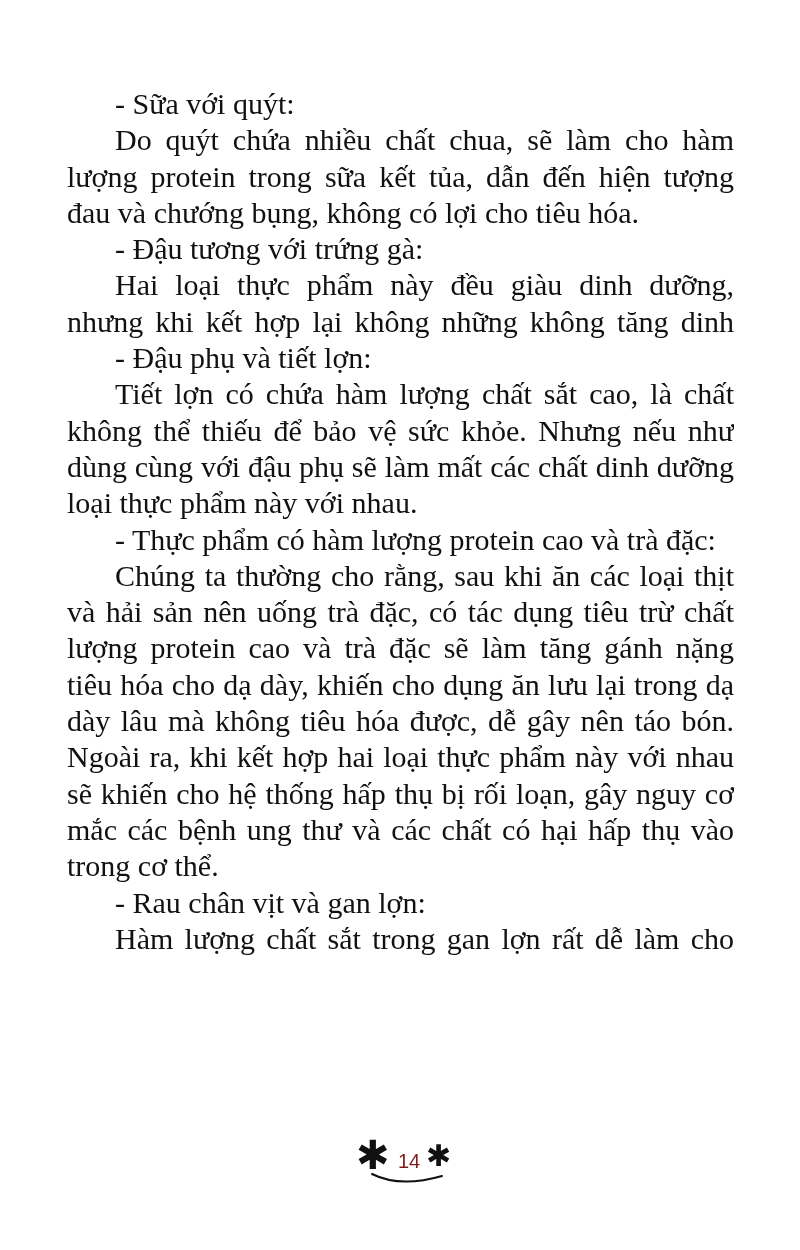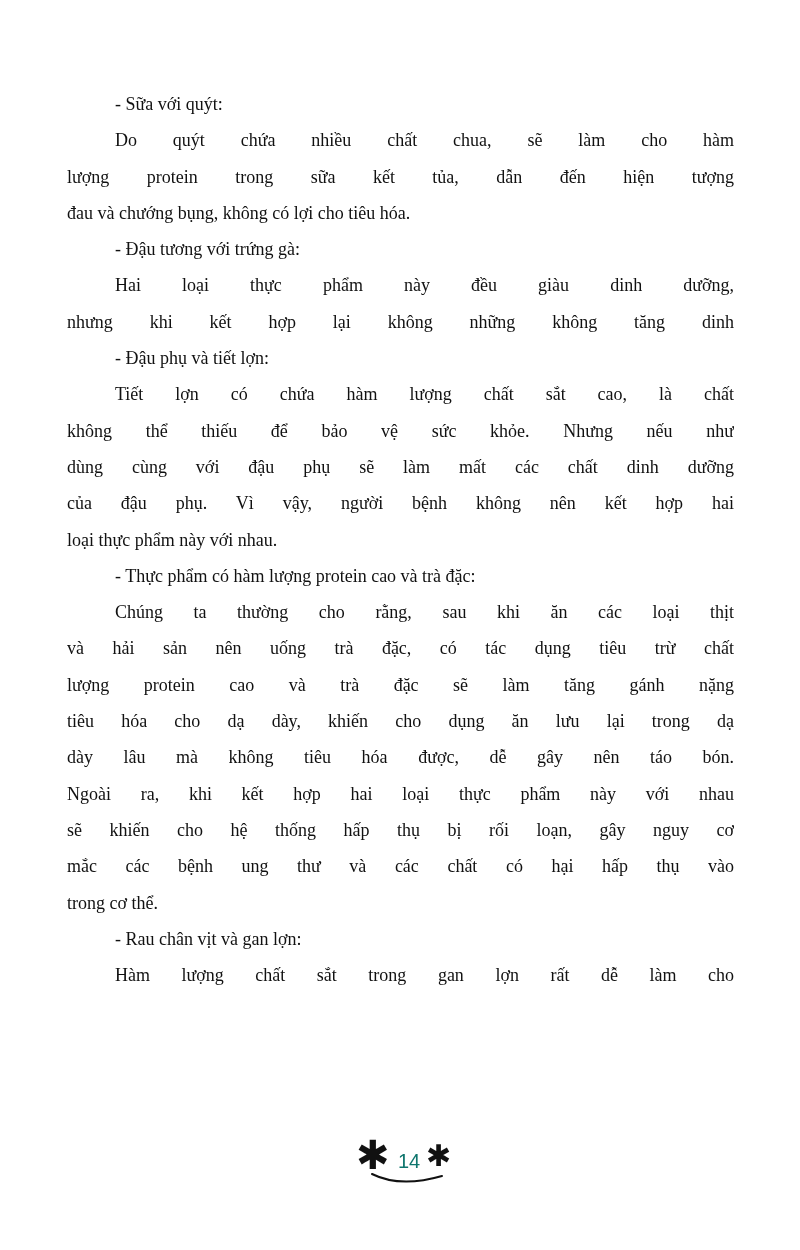--- a/index.html
+++ b/index.html
@@ -13,21 +13,21 @@
       position: relative;
       overflow: hidden;
       color: #111111;
     }
     .page {
       position: absolute;
       left: 67px;
       top: 86px;
       width: 667px;
       font-family: "Liberation Serif", "DejaVu Serif", serif;
-      font-size: 18px;
+      font-size: 30px;
       line-height: 36.3px;
     }
     .line {
       display: block;
       white-space: nowrap;
       height: 36.3px;
     }
     .just {
       text-align: justify;
       text-align-last: justify;
@@ -59,21 +59,21 @@
       left: 78px;
       top: -2px;
       font-size: 30px;
     }
     .page-number {
       position: absolute;
       left: 50px;
       top: 10px;
       font-family: "Liberation Sans", sans-serif;
       font-size: 20px;
-      color: #0f766e;
+      color: #7f1d1d;
     }
     .swoosh {
       position: absolute;
       left: 22px;
       top: 30px;
       width: 75px;
       height: 18px;
     }
   </style>
 </head>
@@ -87,21 +87,20 @@
   <span class="line">đau và chướng bụng, không có lợi cho tiêu hóa.</span>
 
   <span class="line indent">- Đậu tương với trứng gà:</span>
   <span class="line indent just">Hai loại thực phẩm này đều giàu dinh dưỡng,</span>
   <span class="line just">nhưng khi kết hợp lại không những không tăng dinh</span>
 
   <span class="line indent">- Đậu phụ và tiết lợn:</span>
   <span class="line indent just">Tiết lợn có chứa hàm lượng chất sắt cao, là chất</span>
   <span class="line just">không thể thiếu để bảo vệ sức khỏe. Nhưng nếu như</span>
   <span class="line just">dùng cùng với đậu phụ sẽ làm mất các chất dinh dưỡng</span>
-  <span class="line just">của đậu phụ. Vì vậy, người bệnh không nên kết hợp hai</span>
   <span class="line">loại thực phẩm này với nhau.</span>
 
   <span class="line indent">- Thực phẩm có hàm lượng protein cao và trà đặc:</span>
   <span class="line indent just">Chúng ta thường cho rằng, sau khi ăn các loại thịt</span>
   <span class="line just">và hải sản nên uống trà đặc, có tác dụng tiêu trừ chất</span>
   <span class="line just">lượng protein cao và trà đặc sẽ làm tăng gánh nặng</span>
   <span class="line just">tiêu hóa cho dạ dày, khiến cho dụng ăn lưu lại trong dạ</span>
   <span class="line just">dày lâu mà không tiêu hóa được, dễ gây nên táo bón.</span>
   <span class="line just">Ngoài ra, khi kết hợp hai loại thực phẩm này với nhau</span>
   <span class="line just">sẽ khiến cho hệ thống hấp thụ bị rối loạn, gây nguy cơ</span>

